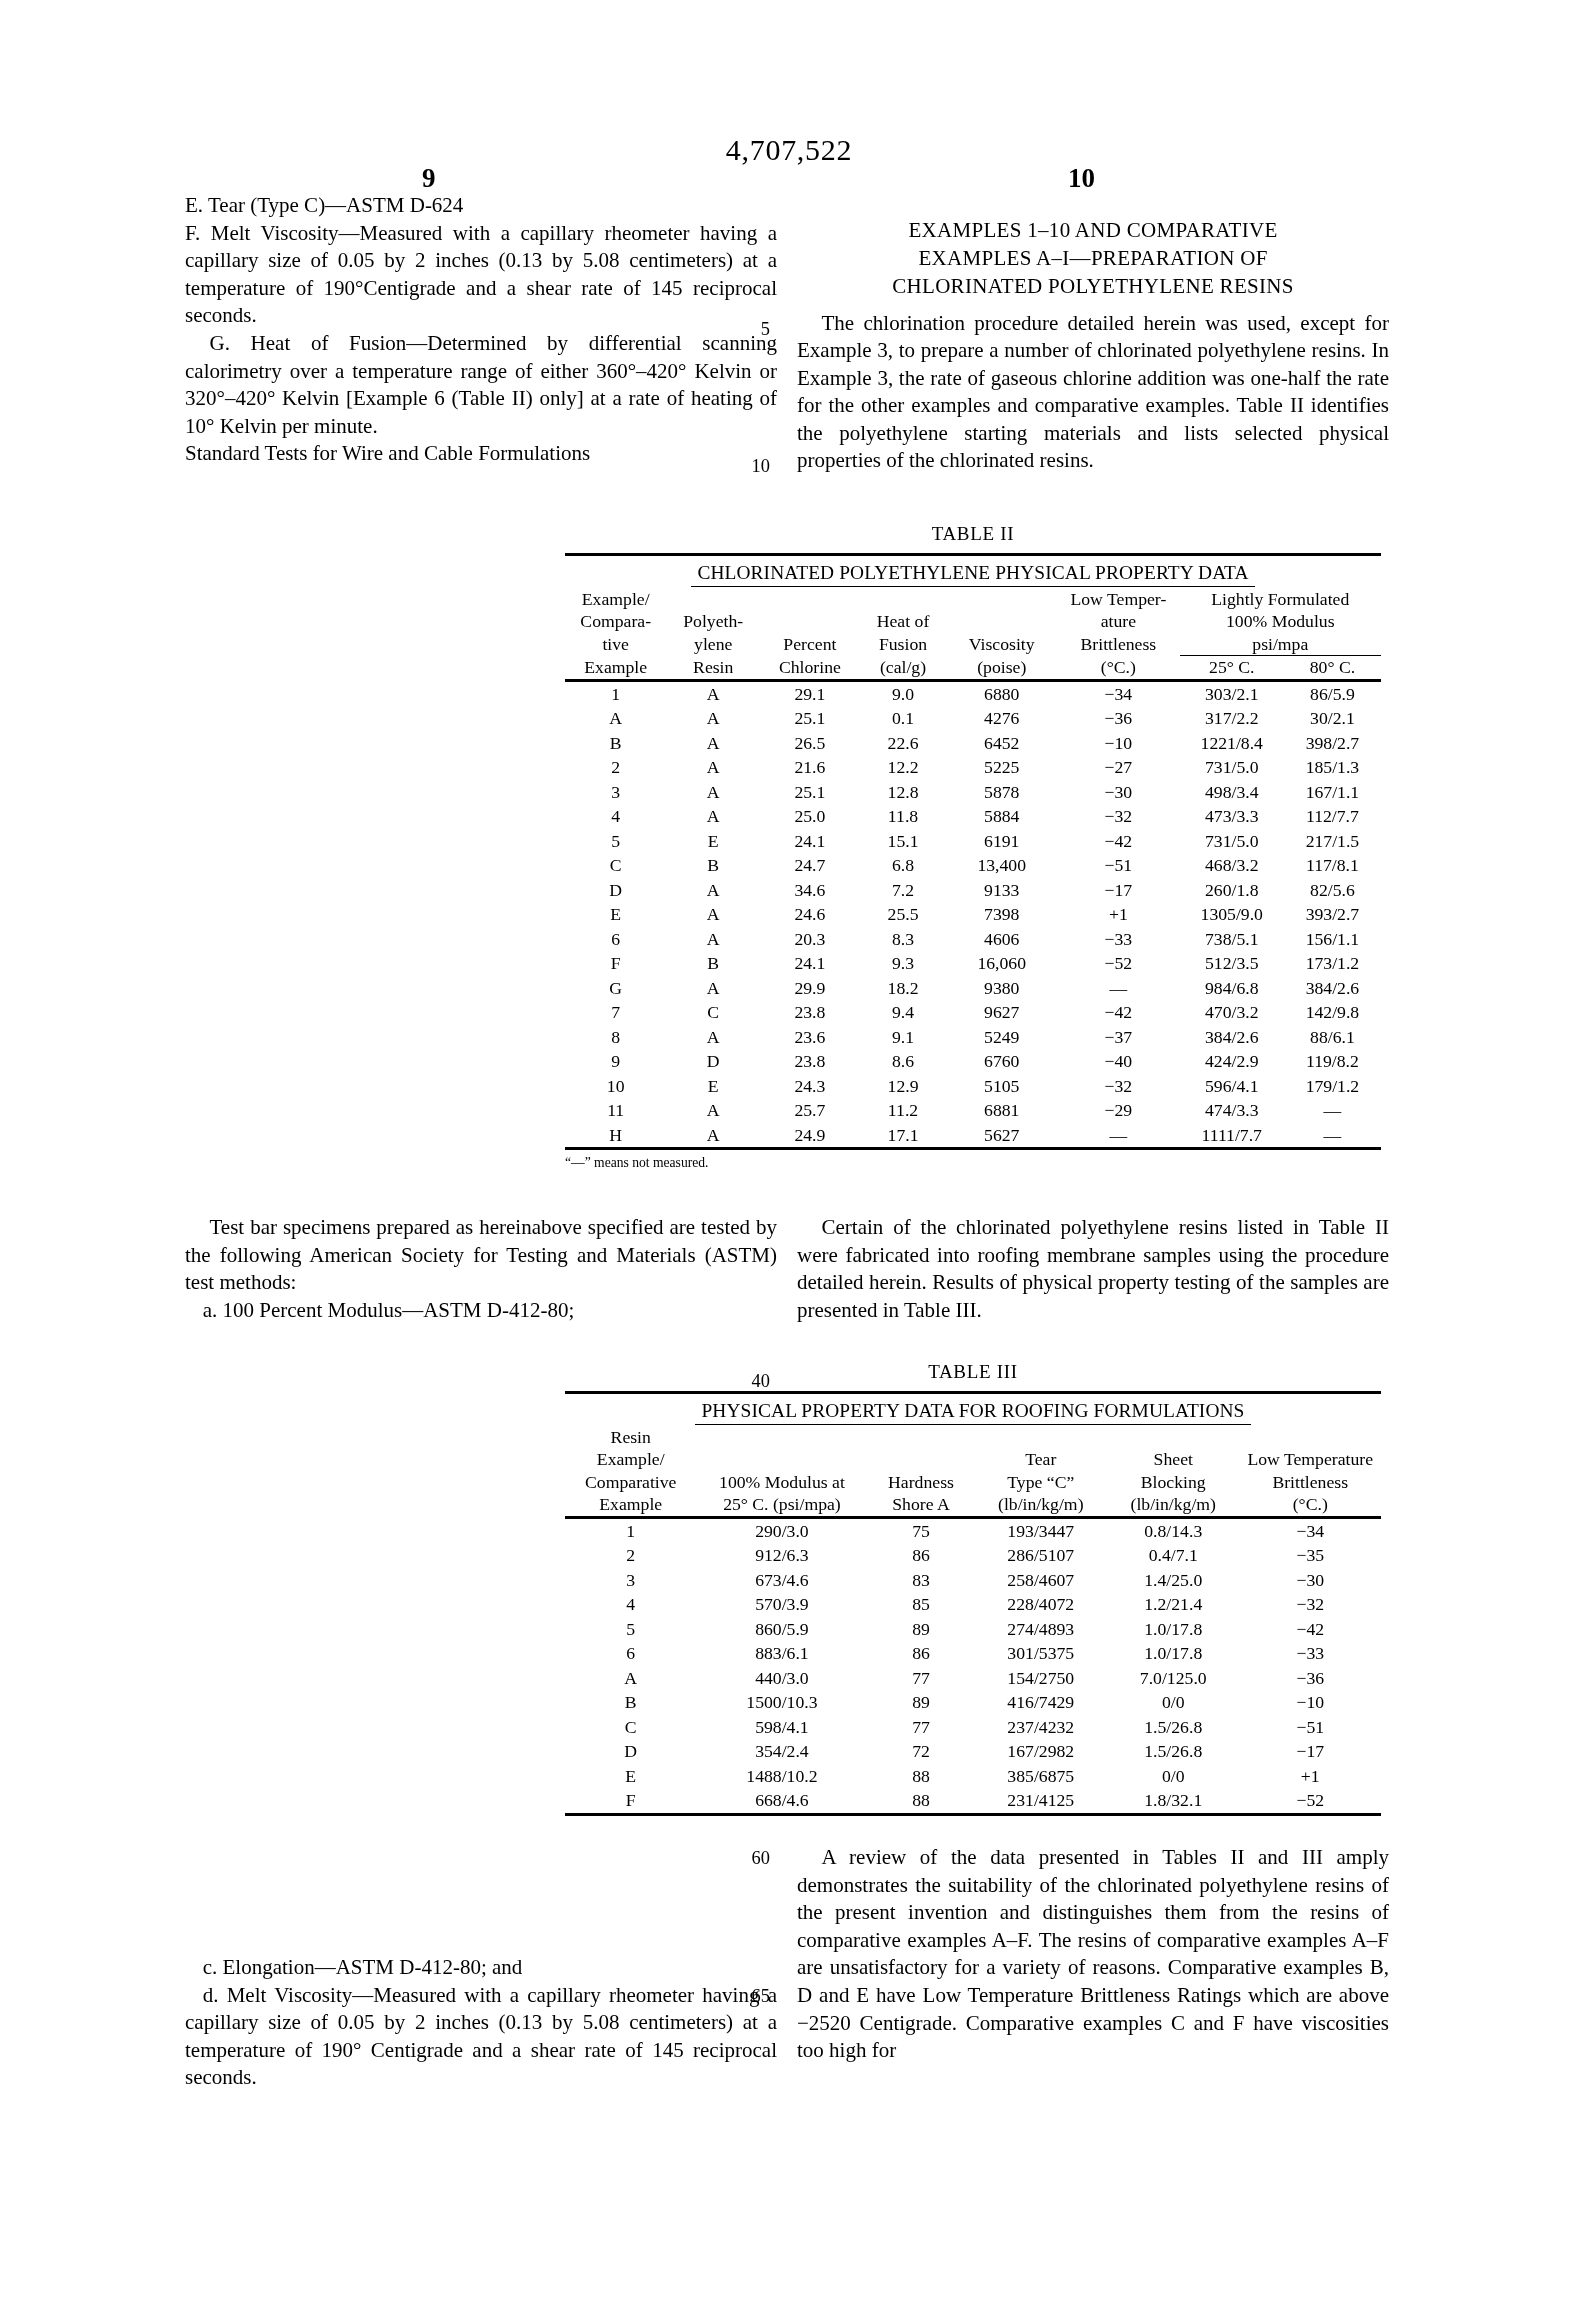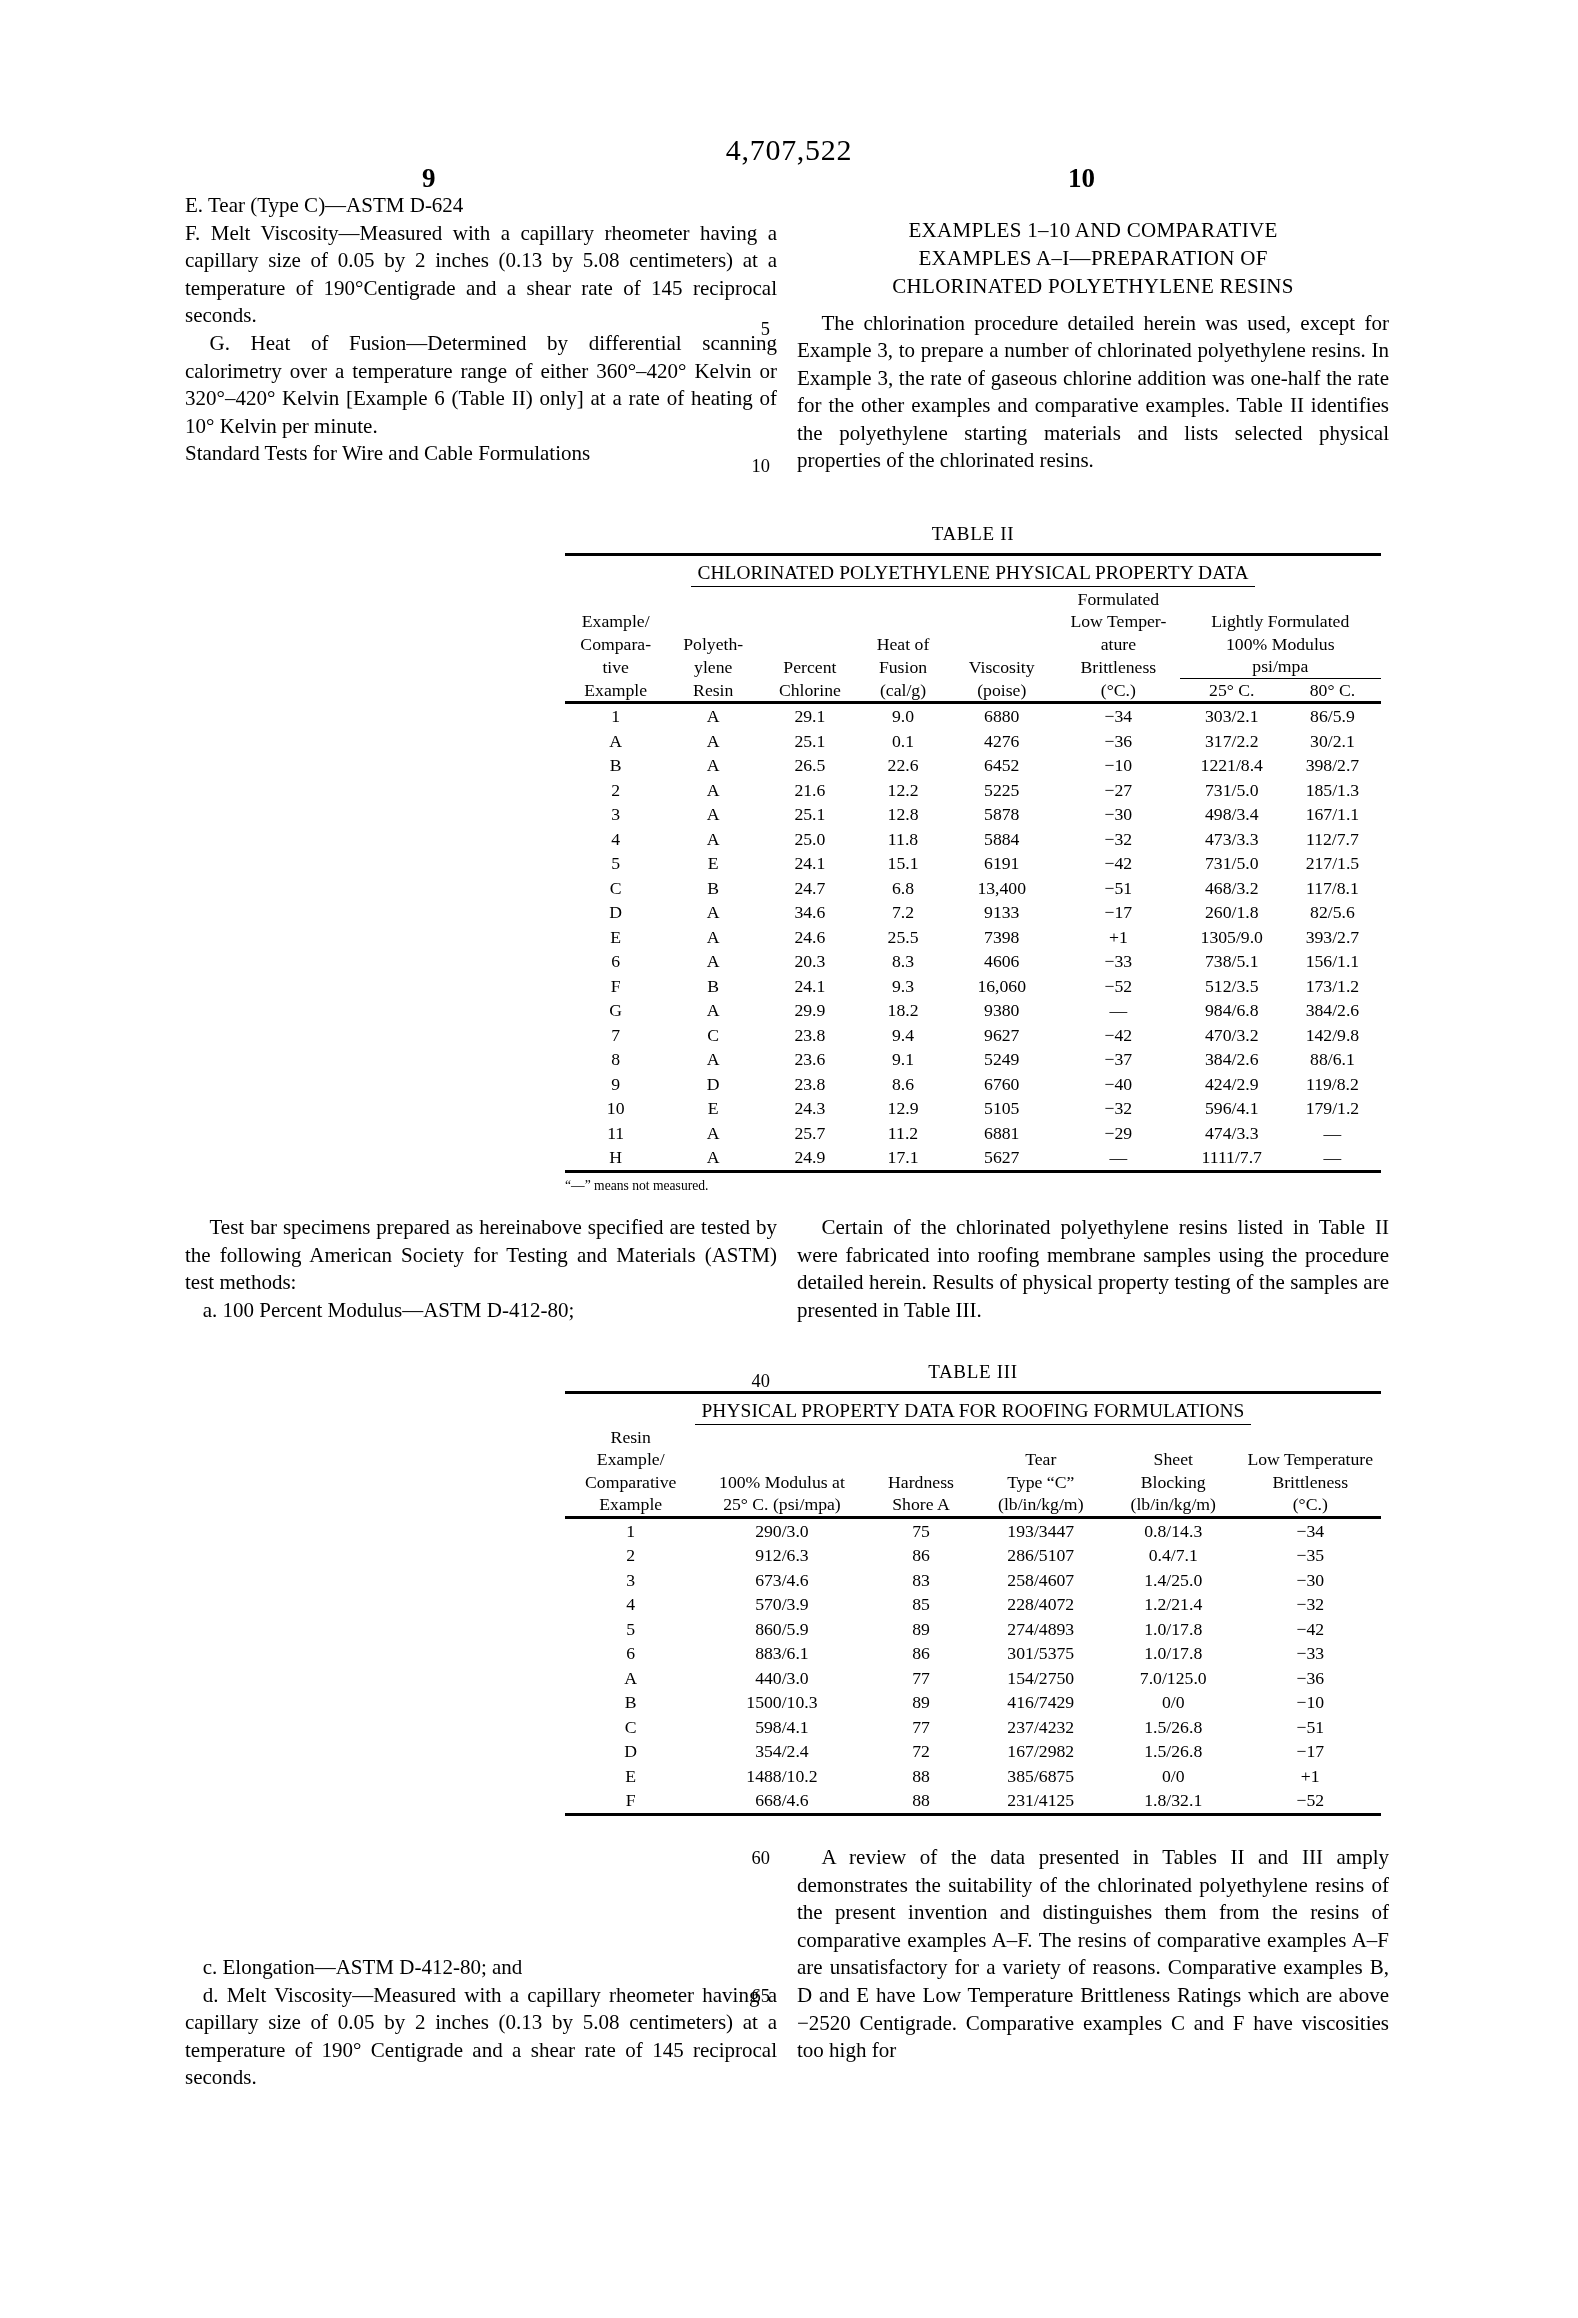--- a/index.html
+++ b/index.html
@@ -181,30 +181,20 @@
           <col class="t2-c1">
           <col class="t2-c2">
           <col class="t2-c3">
         <col class="t2-c4">
           <col class="t2-c5">
           <col class="t2-c6">
           <col class="t2-c7">
       </colgroup>
       <thead>
         <tr>
-          <td></td>
-          <td></td>
-          <td></td>
-          <td></td>
-          <td></td>
-          <td>Formulated</td>
-          <td></td>
-          <td></td>
-        </tr>
-        <tr>
           <td>Example/</td>
           <td></td>
           <td></td>
           <td></td>
           <td></td>
           <td>Low Temper-</td>
           <td colspan="2">Lightly Formulated</td>
         </tr>
         <tr>
           <td>Compara-</td>

